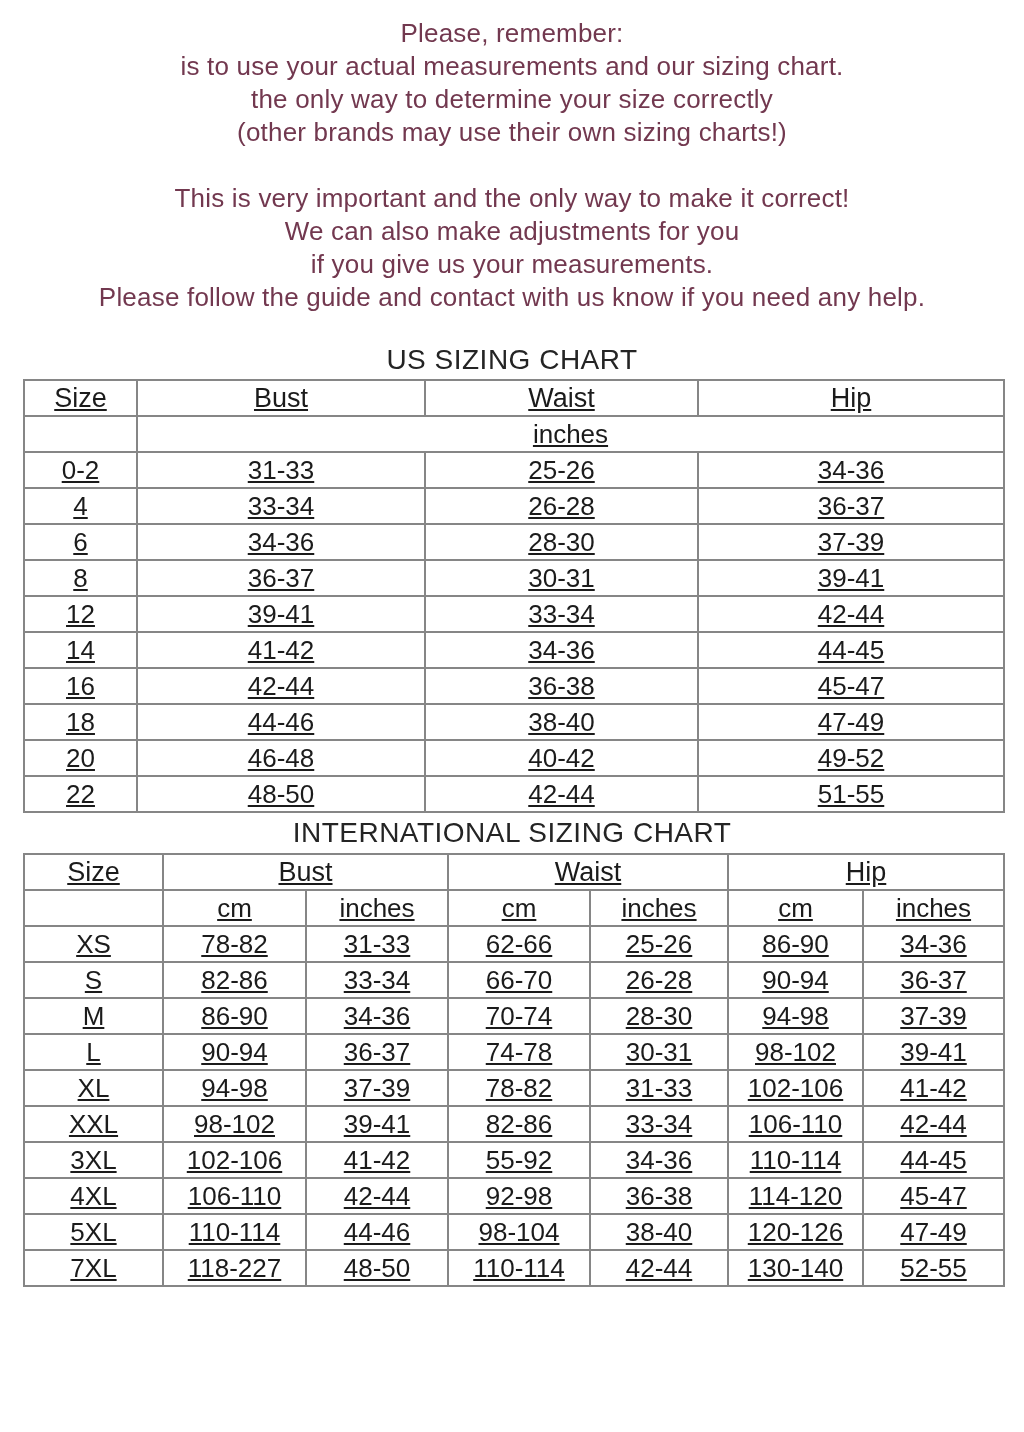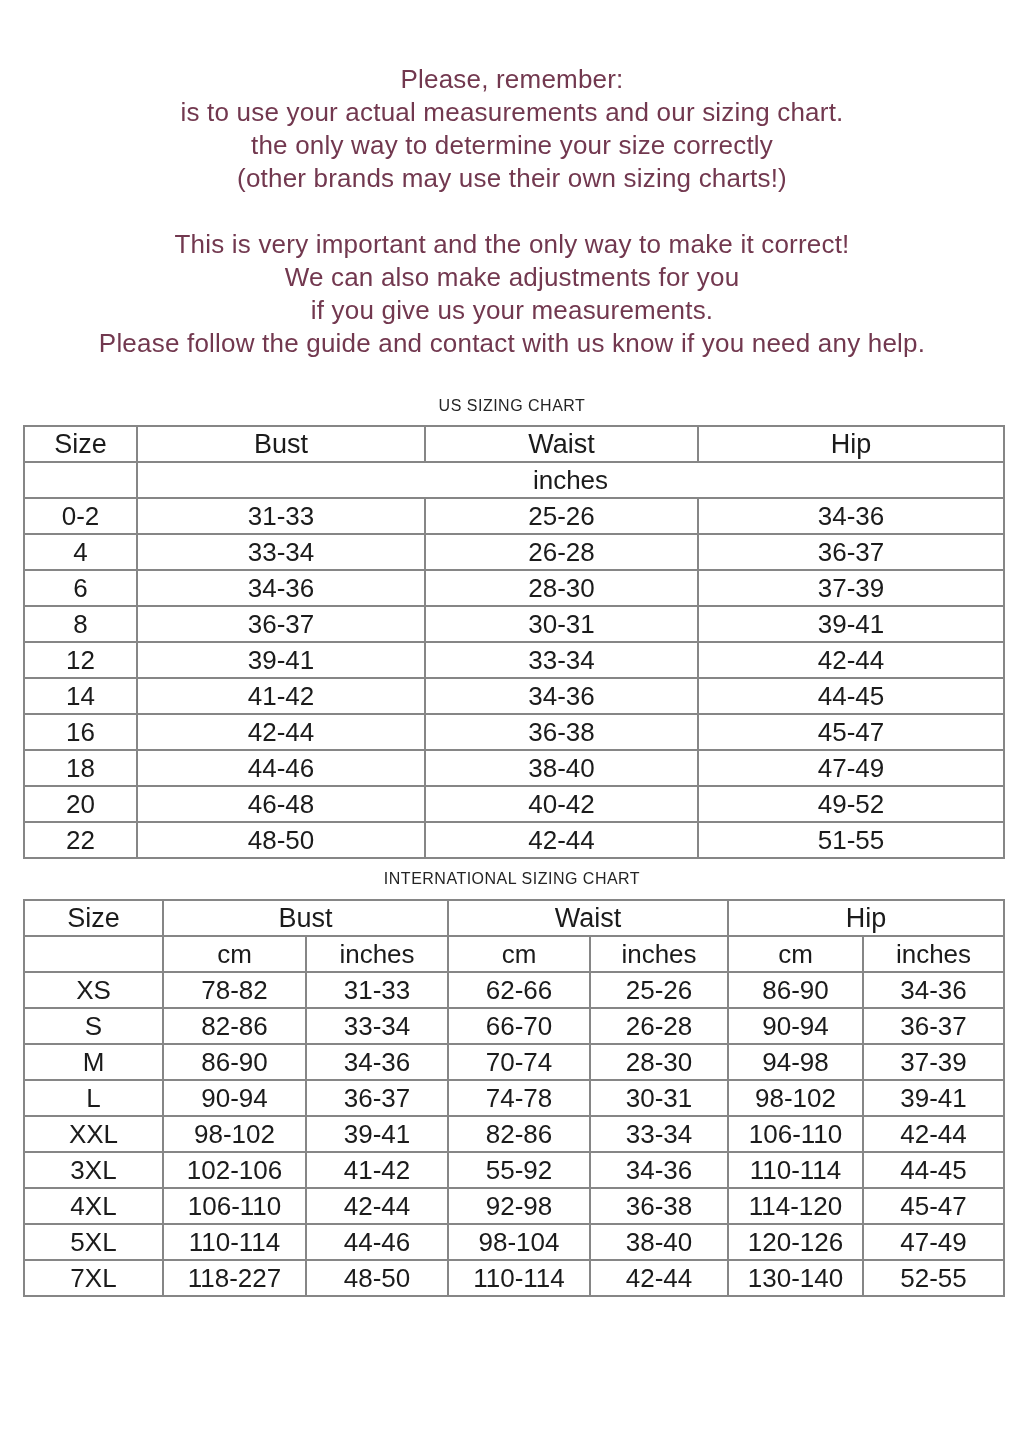--- a/index.html
+++ b/index.html
@@ -4,44 +4,44 @@
 <style>
   * { margin: 0; padding: 0; box-sizing: border-box; }
   html, body { width: 1024px; background: #ffffff; }
   body {
     height: 1432px;
     font-family: "Liberation Sans", "DejaVu Sans", sans-serif;
     color: #1b1b1b;
     overflow: hidden;
   }
   .intro {
-    padding-top: 31px;
+    padding-top: 17px;
     text-align: center;
     font-size: 26px;
     line-height: 33px;
     letter-spacing: 0.2px;
     color: #72384f;
-    margin-top: 32px;
   }
   .intro-line { min-height: 33px; white-space: nowrap; }
   .chart-title {
     text-align: center;
-    font-size: 16px;
+    font-size: 28px;
     line-height: 30px;
     letter-spacing: 0.5px;
     color: #242424;
     white-space: nowrap;
   }
   .us-title   { margin-top: 31px; }
   .intl-title { margin-top: 5px; }
   table {
     border-collapse: collapse;
     table-layout: fixed;
     width: 980px;
     margin-left: 23px;
+    text-decoration: underline;
   }
   .us-table   { margin-top: 4px; }
   .intl-table { margin-top: 5px; }
   th, td {
     border: 2px solid #868686;
     height: 36px;
     padding: 0;
     text-align: center;
     vertical-align: middle;
     font-weight: normal;
@@ -214,20 +214,29 @@
         <tr>
           <td>L</td>
           <td>90-94</td>
           <td>36-37</td>
           <td>74-78</td>
           <td>30-31</td>
           <td>98-102</td>
           <td>39-41</td>
         </tr>
         <tr>
+          <td>XL</td>
+          <td>94-98</td>
+          <td>37-39</td>
+          <td>78-82</td>
+          <td>31-33</td>
+          <td>102-106</td>
+          <td>41-42</td>
+        </tr>
+        <tr>
           <td>XXL</td>
           <td>98-102</td>
           <td>39-41</td>
           <td>82-86</td>
           <td>33-34</td>
           <td>106-110</td>
           <td>42-44</td>
         </tr>
         <tr>
           <td>3XL</td>

